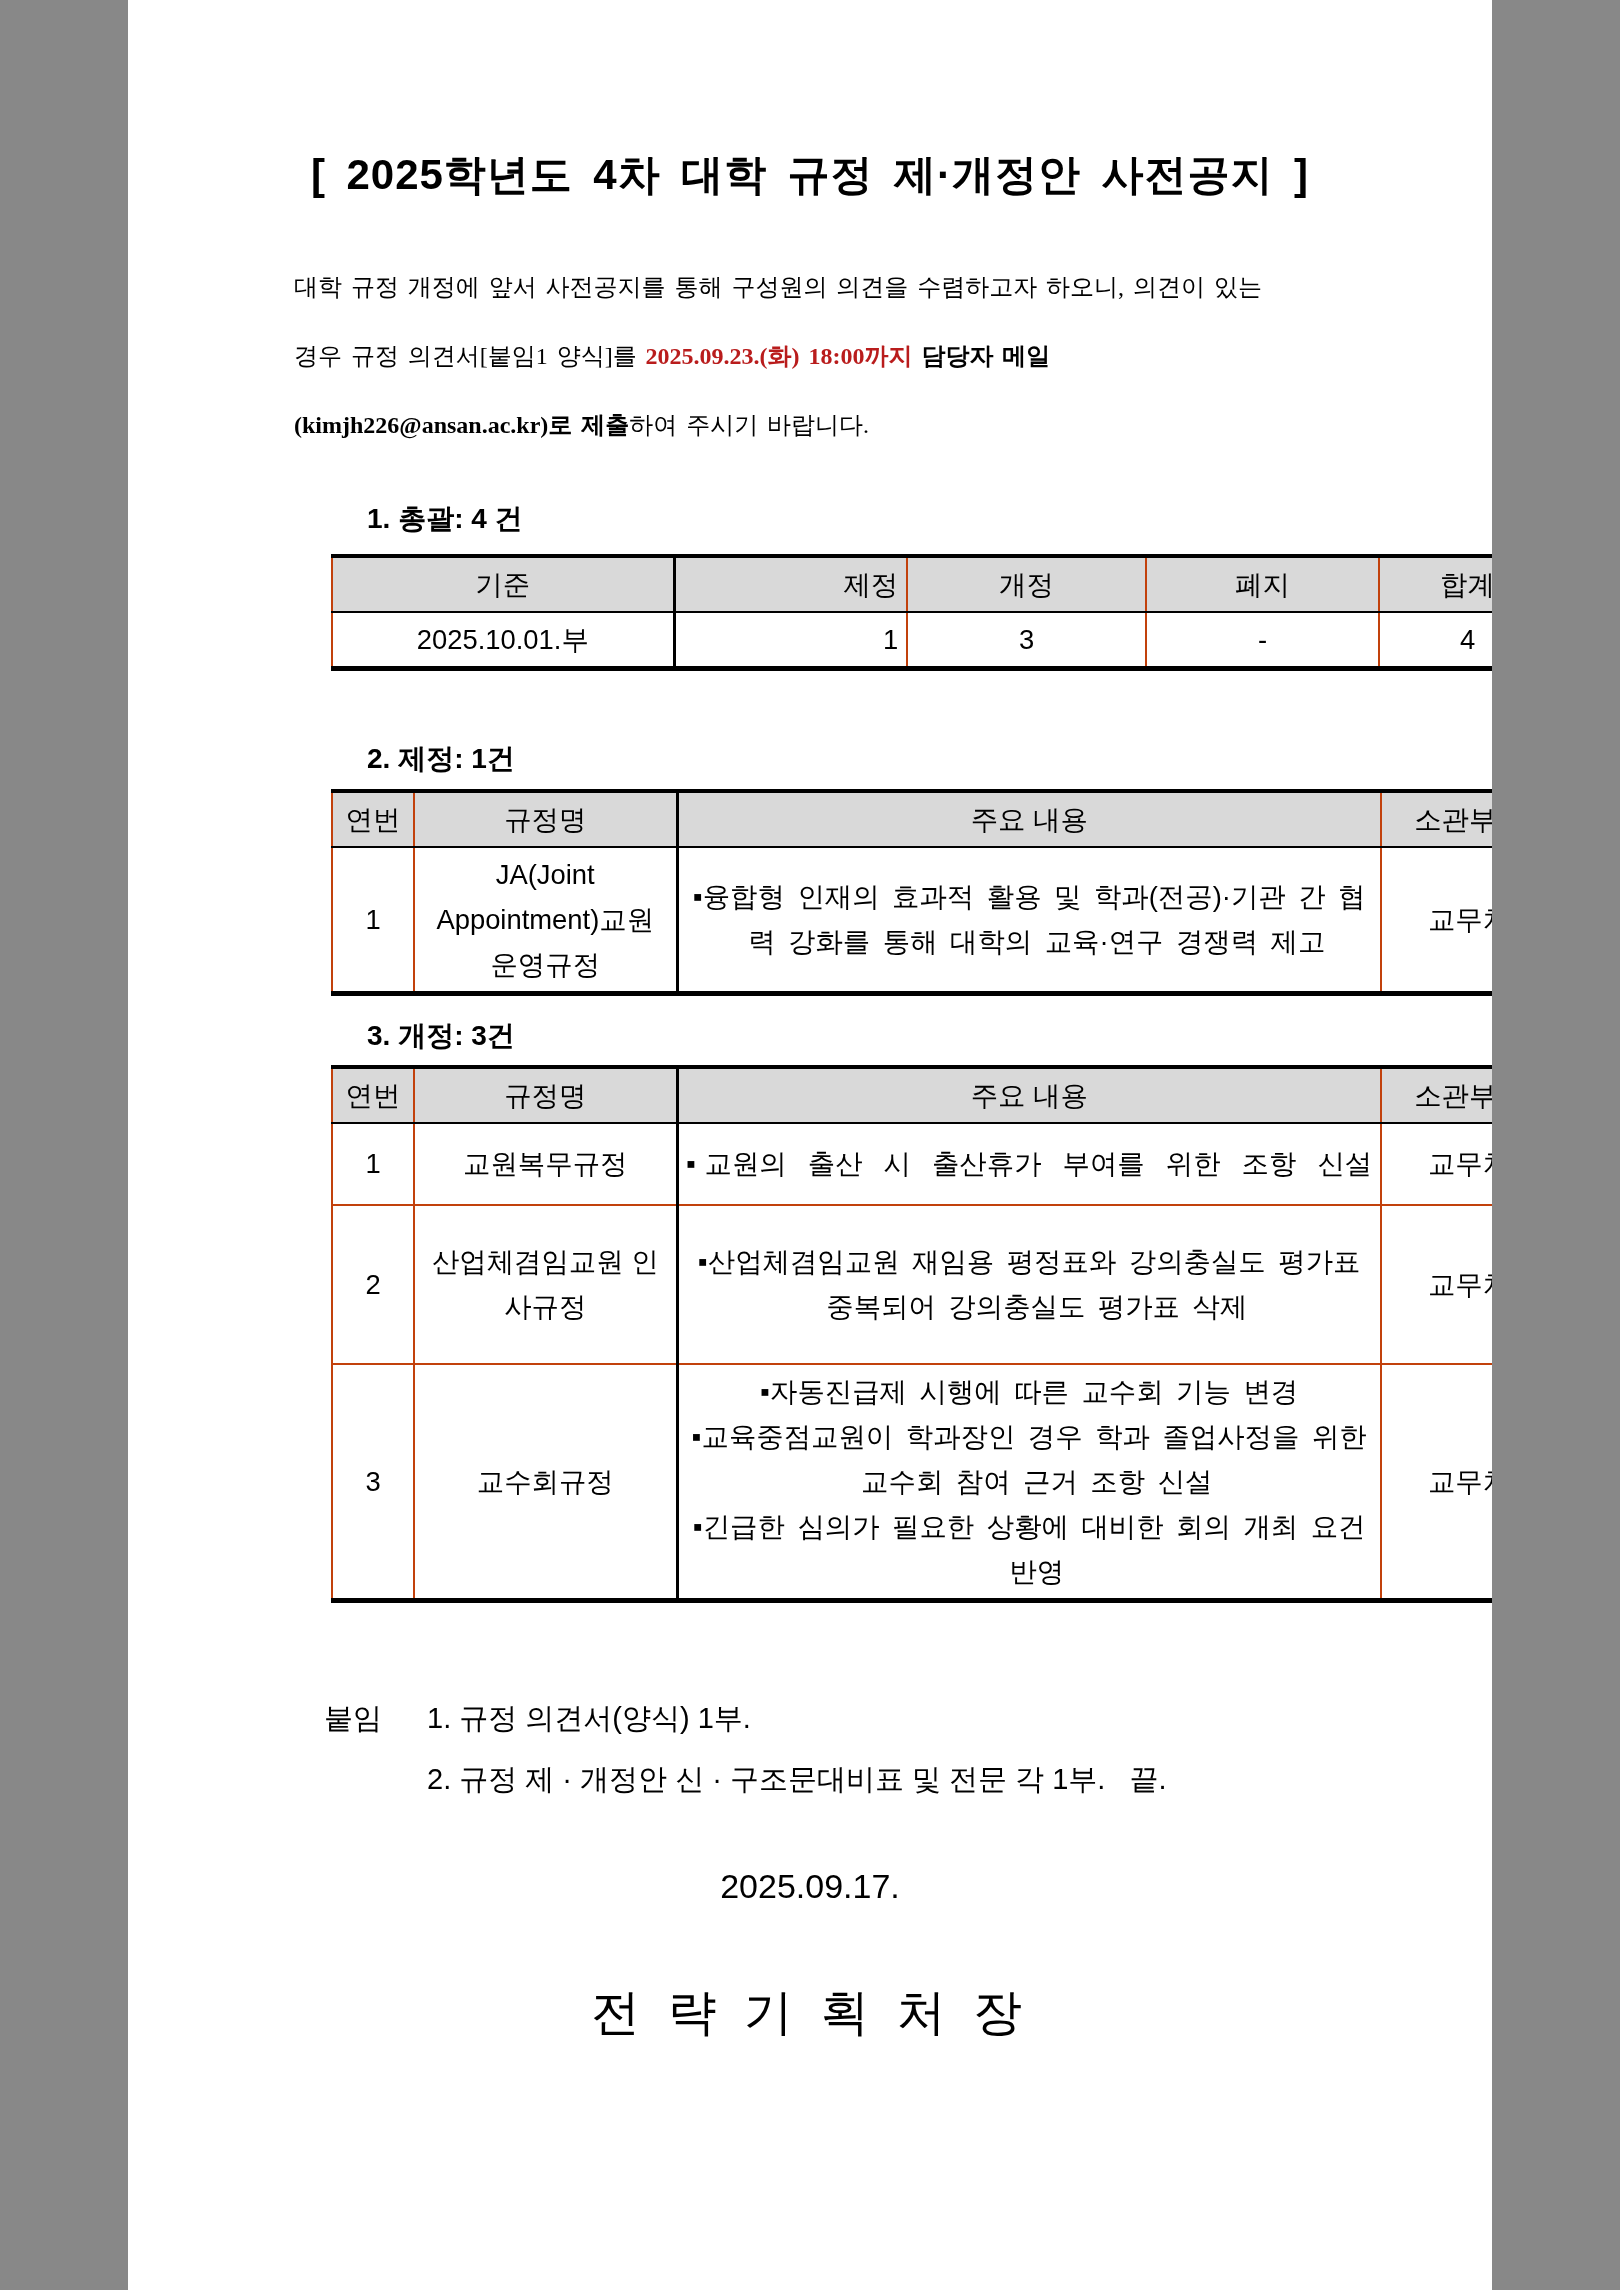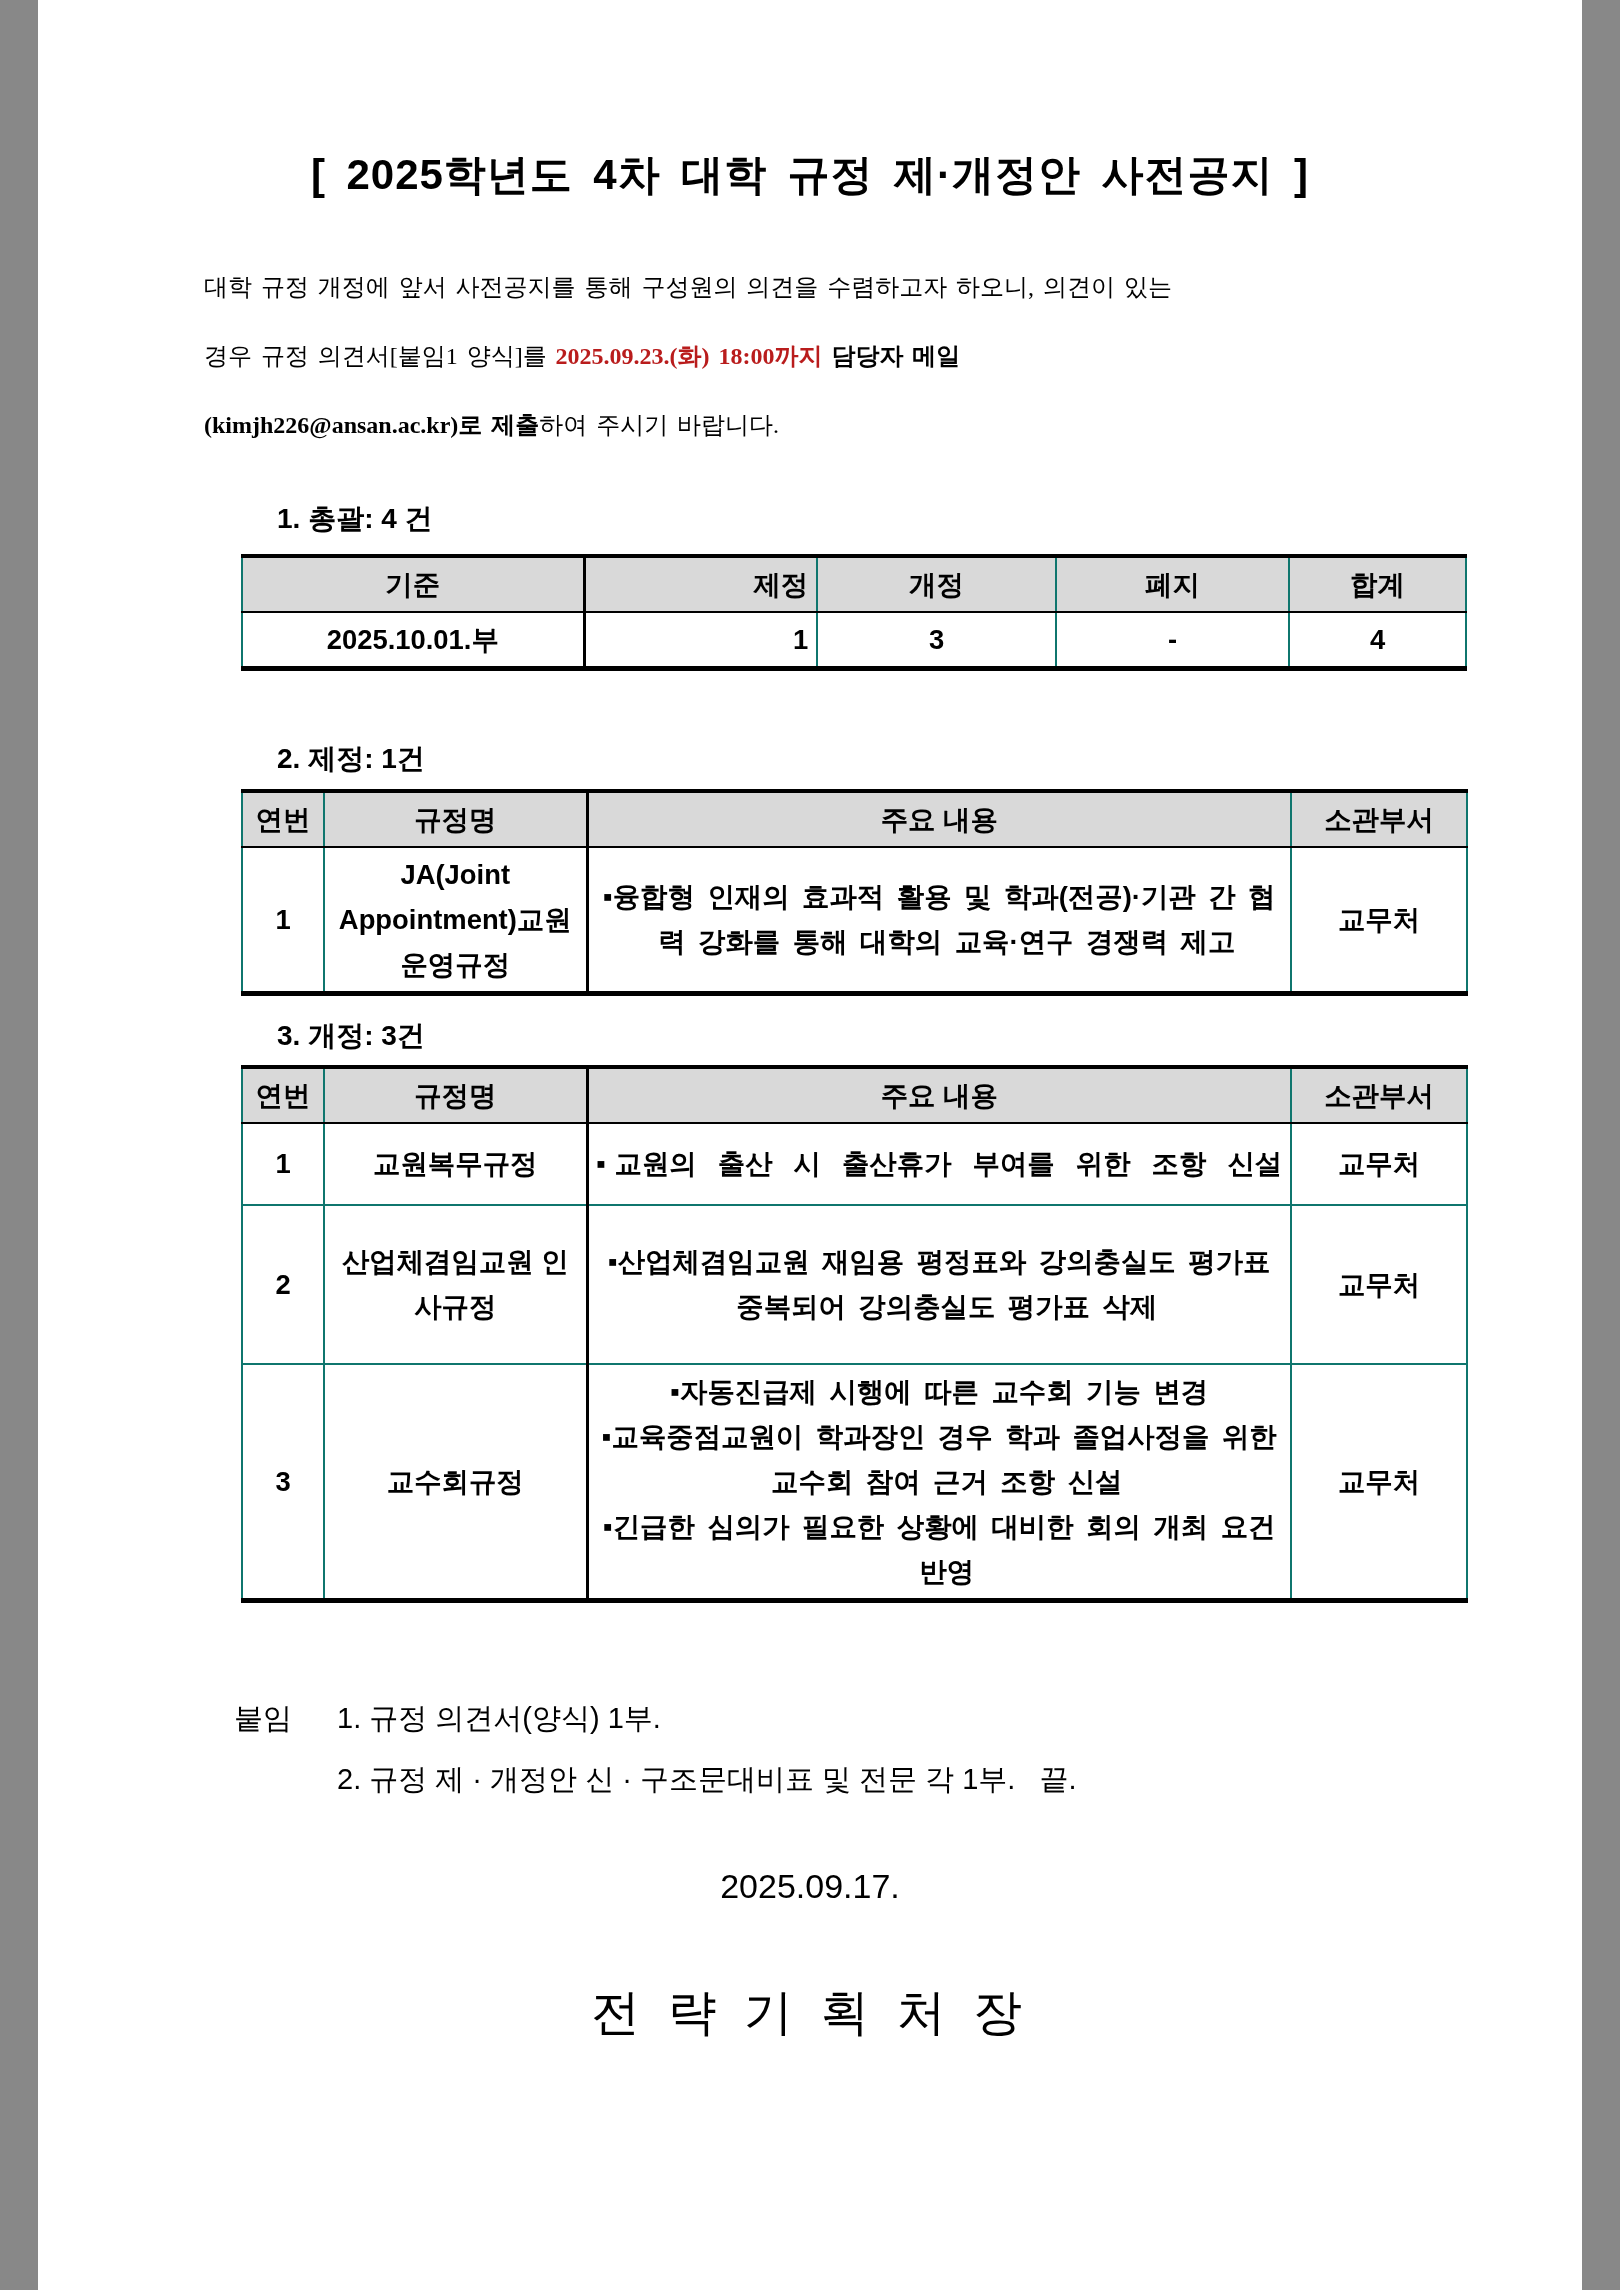--- a/index.html
+++ b/index.html
@@ -1,18 +1,18 @@
 <!DOCTYPE html>
 <html lang="ko"><head>
 <meta charset="utf-8">
 <style>
   html,body{margin:0;padding:0;background:#888;}
   .page{
     position:relative;
-    width:1544px;height:2291px;
+    width:1364px;height:2291px;
     background:#ffffff;
     margin:0 auto;
     font-family:"Liberation Sans","DejaVu Sans",sans-serif;
     color:#000;
     overflow:hidden;
   }
   .doc-title{
     position:absolute;top:147px;left:0;width:100%;
     text-align:center;
     font-size:42px;font-weight:bold;
@@ -39,24 +39,24 @@
     border-top:4.9px solid #000;
     border-bottom:5.9px solid #000;
     border-left:2px solid #000;
     border-right:2px solid #000;
     font-size:27.4px;
   }
   #table-summary{top:554px;}
   #table-enactment{top:789px;}
   #table-amendment{top:1065px;}
   .doc-table th,.doc-table td{
-    border:2px solid #0f766e;
+    border:2px solid #c2410c;
     text-align:center;vertical-align:middle;
     padding:3.9px 7.8px;
-    font-weight:bold;
+    font-weight:normal;
     line-height:45px;
     overflow:hidden;
   }
   .doc-table thead th{
     background:#d9d9d9;
     border-bottom:2.9px solid #000;
   }
   
   #table-summary th.c1,#table-summary td.c1{border-left:3.9px solid #000;text-align:right;}
   .t23 th.col-content,.t23 td.col-content{border-left:3.9px solid #000;}

